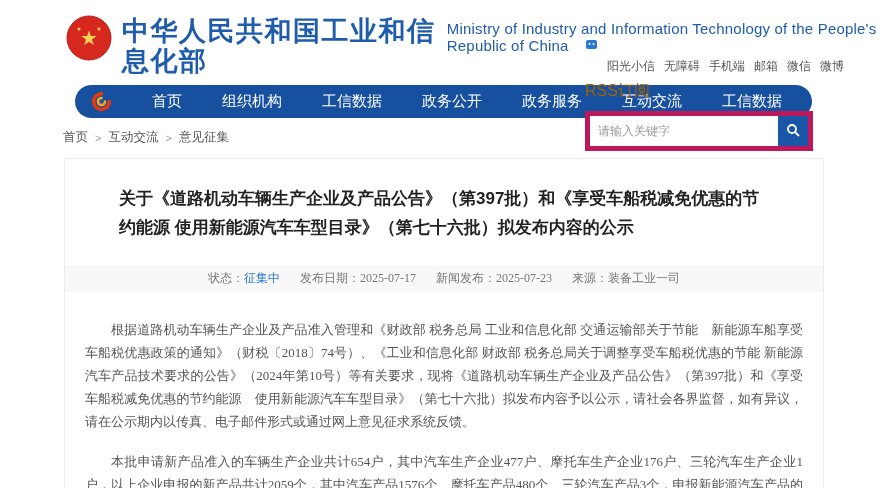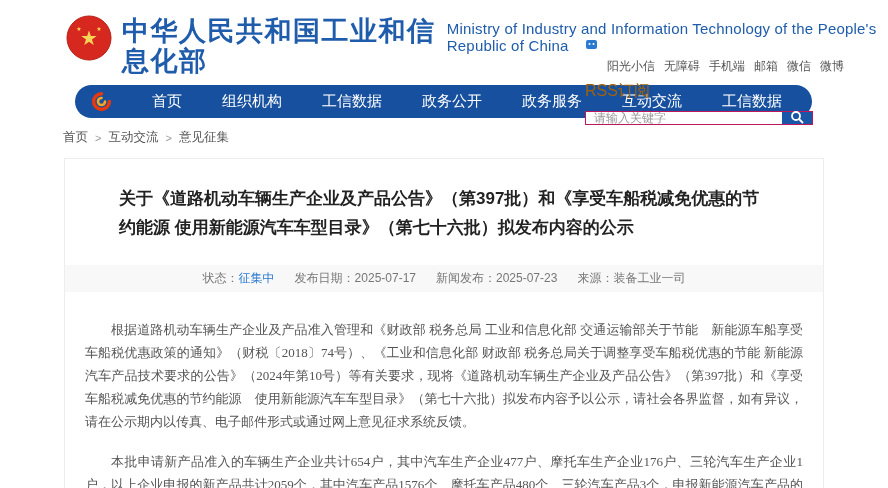--- a/index.html
+++ b/index.html
@@ -12,21 +12,21 @@
   .emblem{width:46px;height:46px;flex:0 0 auto;}
   .site-titles{display:flex;flex-direction:row;margin-top:2px;}
   .site-cn{font-size:27px;font-weight:bold;color:#1f5cab;letter-spacing:1.5px;line-height:1.1;}
   .site-en{font-size:15px;color:#1f5cab;margin-top:3px;letter-spacing:.2px;margin-left:8px;}
 
   .header-right{position:absolute;left:585px;top:12px;width:228px;}
   .quick-links{display:flex;align-items:center;gap:9px;font-size:12px;color:#555;}
   .quick-links .lnk{cursor:pointer;white-space:nowrap;margin-top:46px;}
   .assistant-ic{width:13px;height:12px;display:inline-block;}
   .rss-row{margin-top:6px;font-size:16px;color:#a16207;cursor:pointer;}
-  .searchbar{margin-top:9px;display:flex;height:14px;border:1px solid #be185d;box-sizing:border-box;}
+  .searchbar{margin-top:9px;display:flex;height:40px;border:5px solid #be185d;box-sizing:border-box;}
   .searchbar input{flex:1;border:none;outline:none;font-size:12px;padding:0 8px;color:#333;min-width:0;}
   .searchbar input::placeholder{color:#999;}
   .search-btn{width:30px;background:#1a56a8;border:none;display:flex;align-items:center;justify-content:center;cursor:pointer;}
 
   
   .nav{margin-left:75px;width:737px;height:33px;background:#17509e;border-radius:17px;
        display:flex;align-items:center;box-sizing:border-box;padding:0 30px 0 16px;
        justify-content:space-between;}
   .nav-logo{width:21px;height:21px;flex:0 0 auto;}
   .nav-item{color:#fff;font-size:15px;cursor:pointer;white-space:nowrap;}
@@ -36,21 +36,21 @@
   .crumb{cursor:pointer;}
   .crumb-sep{color:#999;font-size:11px;}
 
   
   .panel{margin:12px auto 0;width:760px;border:1px solid #ededed;box-sizing:border-box;
          background:#fff;min-height:320px;}
   .article-title{margin:26px auto 0;max-width:650px;text-align:left;font-size:17px;
                  font-weight:bold;color:#222;line-height:1.7;}
   .meta-strip{margin-top:22px;background:#f8f8f8;height:27px;display:flex;align-items:center;
               justify-content:center;gap:20px;font-size:12px;color:#777;}
-  .meta-pair{white-space:nowrap;}
+  .meta-pair{white-space:nowrap;font-family:Liberation Serif, serif;}
   .meta-value{color:#777;}
   .meta-value.status{color:#2b7ad2;}
 
   .article-body{padding:26px 20px 0;}
   .article-body p{margin:0 0 17px;text-indent:2em;font-size:13px;line-height:23px;color:#555;
                   text-align:justify;font-family:"Liberation Serif","DejaVu Serif",serif;}
 </style>
 </head>
 <body>
 

